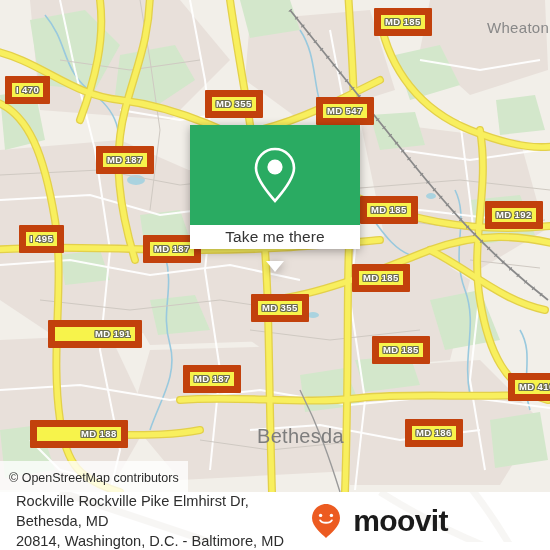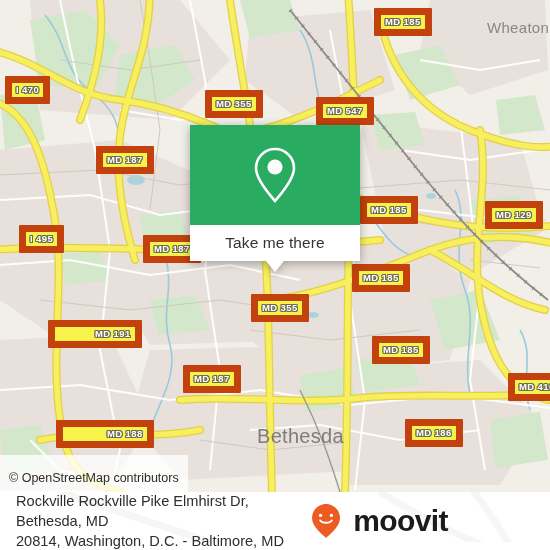--- a/index.html
+++ b/index.html
@@ -56,40 +56,40 @@
   .place-label.sm { font-size: 15px; color: #888; }
 
   
   .attrib {
     position: absolute;
     left: 0; bottom: 0;
     background: rgba(255,255,255,.78);
     color: #2b2b2b;
     font-size: 12.5px;
     line-height: 14px;
-    padding: 16px 9px 7px 9px;
+    padding: 10px 9px 7px 9px;
     z-index: 20;
     white-space: nowrap;
   }
 
   
   .popup {
     position: absolute;
     left: 190px; top: 125px;
     width: 170px;
     z-index: 30;
     filter: drop-shadow(0 2px 5px rgba(0,0,0,.32));
   }
   .popup-top {
     height: 100px;
     background: #2aab62;
     display: flex; align-items: center; justify-content: center;
   }
   .popup-bottom {
-    height: 36px;
+    height: 24px;
     background: #ffffff;
     display: flex; align-items: center; justify-content: center;
   }
   .popup-label {
     color: #333333;
     font-size: 15.5px;
     letter-spacing: .1px;
   }
   .popup-tail {
     position: absolute;
@@ -273,30 +273,30 @@
     <div class="place-label sm" style="left:487px; top:19px;">Wheaton</div>
     <div class="place-label" style="left:257px; top:425px;">Bethesda</div>
 
     <div id="shields">
         <div class="shield" style="left: 374px; top: 8px;">MD 185</div>
         <div class="shield" style="left: 5px; top: 76px;">I 470</div>
         <div class="shield" style="left: 205px; top: 90px;">MD 355</div>
         <div class="shield" style="left: 316px; top: 85px; margin-top: 12px;">MD 547</div>
         <div class="shield" style="left: 96px; top: 146px;">MD 187</div>
         <div class="shield" style="left: 360px; top: 196px;">MD 185</div>
-        <div class="shield" style="left: 485px; top: 201px;">MD 129</div>
+        <div class="shield" style="left: 485px; top: 201px;">MD 192</div>
         <div class="shield" style="left: 19px; top: 225px;">I 495</div>
         <div class="shield" style="left: 143px; top: 235px;">MD 187</div>
         <div class="shield" style="left: 352px; top: 264px;">MD 185</div>
         <div class="shield" style="left: 251px; top: 294px;">MD 355</div>
         <div class="shield" style="left: 48px; top: 320px; padding-left: 40px;">MD 191</div>
         <div class="shield" style="left: 372px; top: 336px;">MD 185</div>
         <div class="shield" style="left: 183px; top: 365px;">MD 187</div>
         <div class="shield" style="left: 508px; top: 373px;">MD 410</div>
-        <div class="shield" style="left: 56px; top: 420px; padding-left: 44px;">MD 188</div>
+        <div class="shield" style="left: 30px; top: 420px; padding-left: 44px;">MD 188</div>
         <div class="shield" style="left: 405px; top: 419px;">MD 186</div>
       </div>
 
     <div class="popup">
       <div class="popup-top">
         <svg class="pin-svg" width="46" height="58" viewBox="0 0 46 58">
           <path d="M23 3 C12.5 3 4 11.5 4 22 C4 34 18 49 23 55 C28 49 42 34 42 22 C42 11.5 33.5 3 23 3 Z" fill="none" stroke="#ffffff" stroke-width="2.6"></path>
           <circle cx="23" cy="21" r="7.6" fill="#ffffff"></circle>
         </svg>
       </div>

